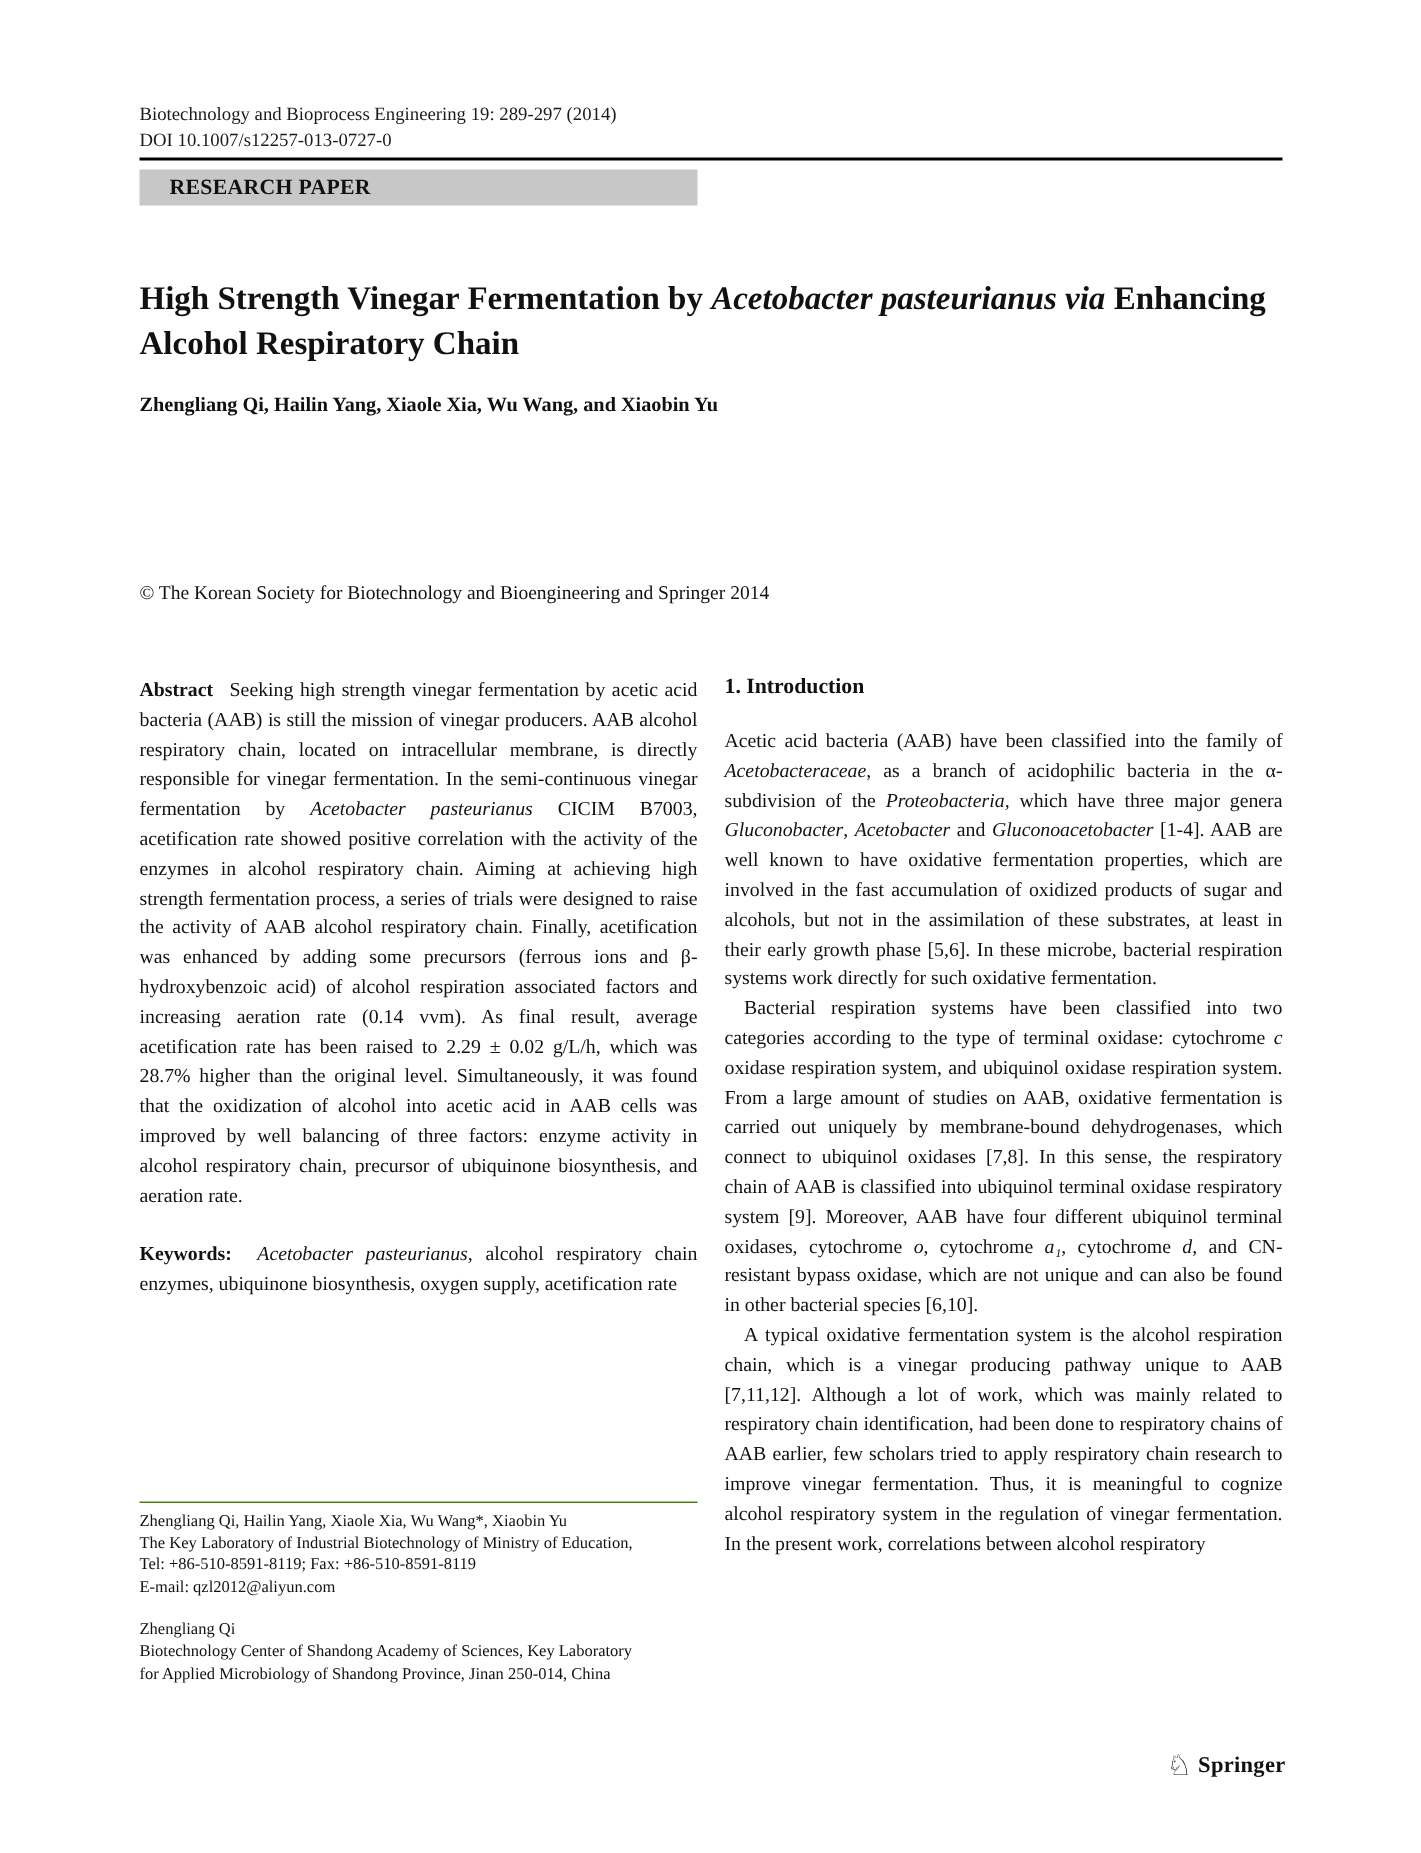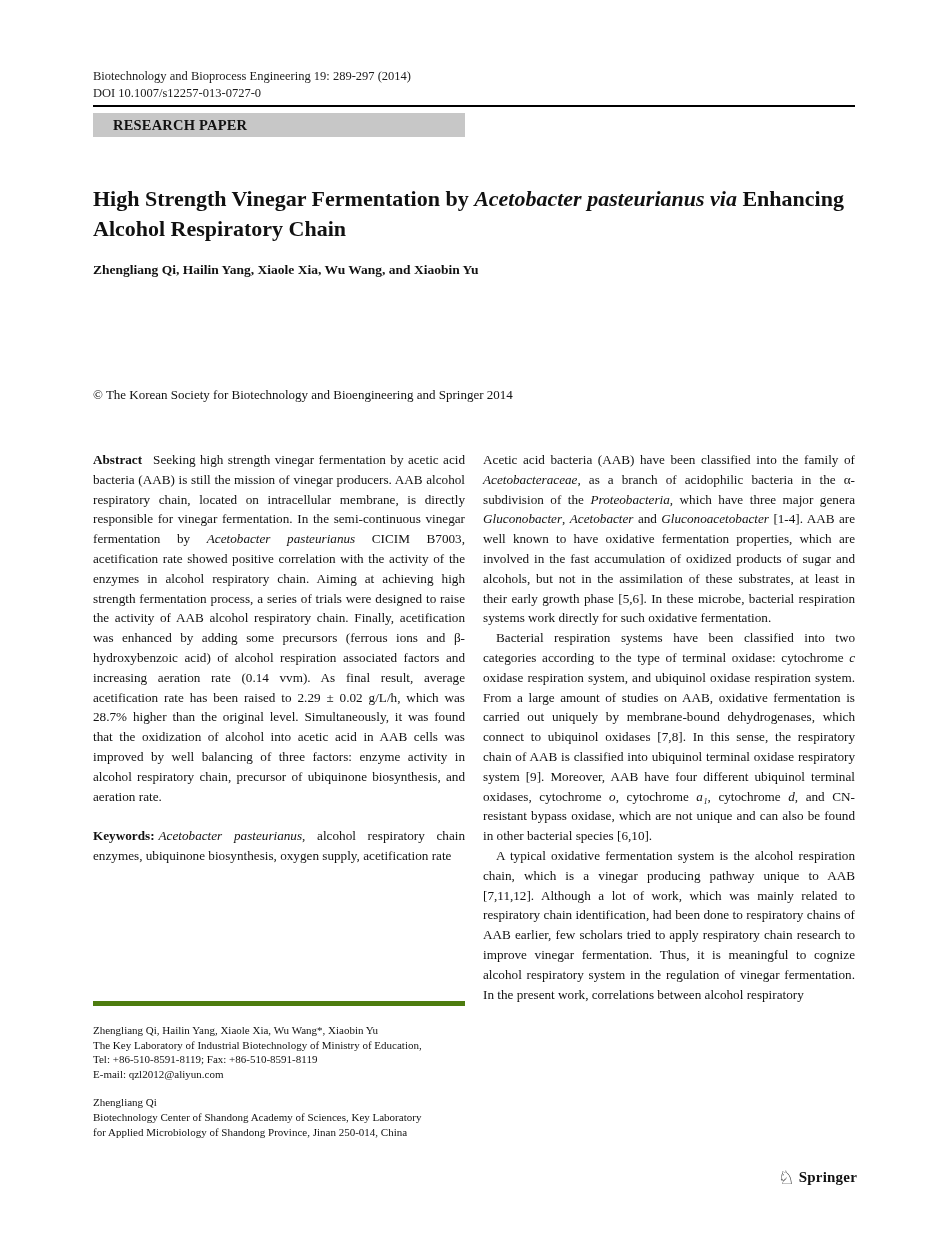--- a/index.html
+++ b/index.html
@@ -58,33 +58,33 @@
   .col-left  { left: 93px; }
   .col-right { left: 483px; }
 
   .body-text {
     font-size: 13.2px;
     line-height: 19.8px;
     text-align: justify;
   }
   .abstract-label { font-weight: bold; margin-right: 11px; }
   .keywords-block { margin-top: 20px; }
-  .keywords-label { font-weight: bold; margin-right: 4px; }
+  .keywords-label { font-weight: bold; margin-right: 17px; }
 
   .section-heading {
     font-size: 14.5px; font-weight: bold;
     margin-bottom: 17px;
   }
   .indent { text-indent: 13px; }
 
   .footnote {
     position: absolute; left: 93px; top: 1001px;
     width: 372px;
-    border-top: 5px solid #4d7c0f;
-    padding-top: 17px;
+    border-top: 1px solid #4d7c0f;
+    padding-top: 5px;
     font-size: 11px;
     line-height: 14.6px;
     text-align: left;
   }
   .footnote-block2 { margin-top: 14px; }
 
   .springer-logo {
     position: absolute; right: 90px; top: 1168px;
     display: flex; align-items: center; gap: 4px;
     font-size: 15px;
@@ -110,20 +110,21 @@
   <div class="authors-line">Zhengliang Qi, Hailin Yang, Xiaole Xia, Wu Wang, and Xiaobin Yu</div>
 
   <div class="copyright-line">© The Korean Society for Biotechnology and Bioengineering and Springer 2014</div>
 
   <div class="col col-left">
     <p class="body-text"><span class="abstract-label">Abstract</span><span><span>Seeking high strength vinegar fermentation by acetic acid bacteria (AAB) is still the mission of vinegar producers. AAB alcohol respiratory chain, located on intracellular membrane, is directly responsible for vinegar fermentation. In the semi-continuous vinegar fermentation by </span><span class="italic">Acetobacter pasteurianus</span><span> CICIM B7003, acetification rate showed positive correlation with the activity of the enzymes in alcohol respiratory chain. Aiming at achieving high strength fermentation process, a series of trials were designed to raise the activity of AAB alcohol respiratory chain. Finally, acetification was enhanced by adding some precursors (ferrous ions and β-hydroxybenzoic acid) of alcohol respiration associated factors and increasing aeration rate (0.14 vvm). As final result, average acetification rate has been raised to 2.29 ± 0.02 g/L/h, which was 28.7% higher than the original level. Simultaneously, it was found that the oxidization of alcohol into acetic acid in AAB cells was improved by well balancing of three factors: enzyme activity in alcohol respiratory chain, precursor of ubiquinone biosynthesis, and aeration rate.</span></span></p>
     <p class="body-text keywords-block"><span class="keywords-label">Keywords:</span><span><span class="italic">Acetobacter pasteurianus</span><span>, alcohol respiratory chain enzymes, ubiquinone biosynthesis, oxygen supply, acetification rate</span></span></p>
   </div>
 
   <div class="col col-right">
+    <h2 class="section-heading">1. Introduction</h2>
     <p class="body-text"><span>Acetic acid bacteria (AAB) have been classified into the family of </span><span class="italic">Acetobacteraceae</span><span>, as a branch of acidophilic bacteria in the α-subdivision of the </span><span class="italic">Proteobacteria</span><span>, which have three major genera </span><span class="italic">Gluconobacter</span><span>, </span><span class="italic">Acetobacter</span><span> and </span><span class="italic">Gluconoacetobacter</span><span> [1-4]. AAB are well known to have oxidative fermentation properties, which are involved in the fast accumulation of oxidized products of sugar and alcohols, but not in the assimilation of these substrates, at least in their early growth phase [5,6]. In these microbe, bacterial respiration systems work directly for such oxidative fermentation.</span></p>
     <p class="body-text indent"><span>Bacterial respiration systems have been classified into two categories according to the type of terminal oxidase: cytochrome </span><span class="italic">c</span><span> oxidase respiration system, and ubiquinol oxidase respiration system. From a large amount of studies on AAB, oxidative fermentation is carried out uniquely by membrane-bound dehydrogenases, which connect to ubiquinol oxidases [7,8]. In this sense, the respiratory chain of AAB is classified into ubiquinol terminal oxidase respiratory system [9]. Moreover, AAB have four different ubiquinol terminal oxidases, cytochrome </span><span class="italic">o</span><span>, cytochrome </span><span class="italic">a₁</span><span>, cytochrome </span><span class="italic">d</span><span>, and CN-resistant bypass oxidase, which are not unique and can also be found in other bacterial species [6,10].</span></p>
     <p class="body-text indent"><span>A typical oxidative fermentation system is the alcohol respiration chain, which is a vinegar producing pathway unique to AAB [7,11,12]. Although a lot of work, which was mainly related to respiratory chain identification, had been done to respiratory chains of AAB earlier, few scholars tried to apply respiratory chain research to improve vinegar fermentation. Thus, it is meaningful to cognize alcohol respiratory system in the regulation of vinegar fermentation. In the present work, correlations between alcohol respiratory</span></p>
   </div>
 
   <div class="footnote">
     <div>Zhengliang Qi, Hailin Yang, Xiaole Xia, Wu Wang*, Xiaobin Yu</div>
     <div>The Key Laboratory of Industrial Biotechnology of Ministry of Education,</div>
     <div>Tel: +86-510-8591-8119; Fax: +86-510-8591-8119</div>
     <div>E-mail: qzl2012@aliyun.com</div>

